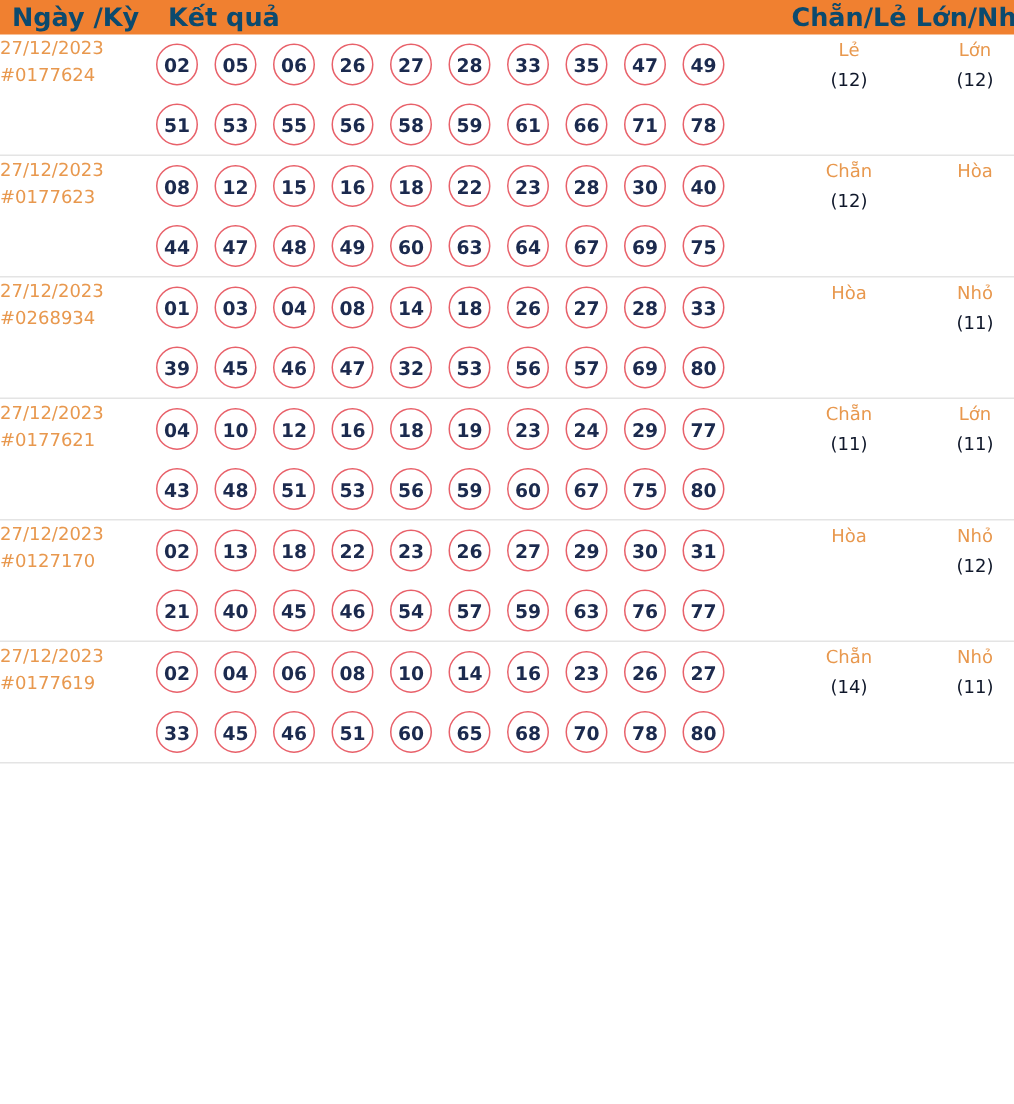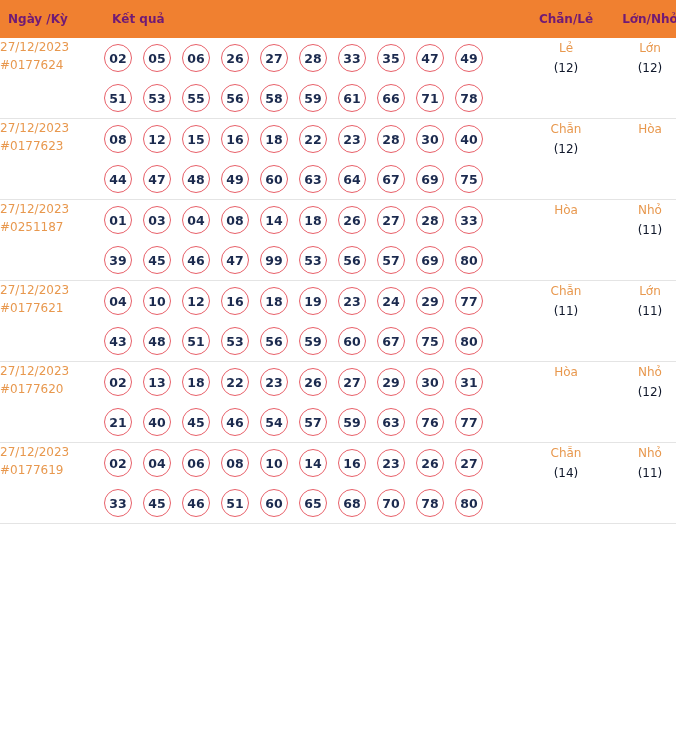--- a/index.html
+++ b/index.html
@@ -18,26 +18,26 @@
     width: 676px;
     border-collapse: collapse;
     table-layout: fixed;
   }
 
   
   .table-head {
     background: #f08030;
   }
   .table-head th {
-    color: #701a75;
-    font-size: 12px;
+    color: #0c4a6e;
+    font-size: 17px;
     font-weight: bold;
     text-align: left;
     padding: 0;
-    height: 38px;
+    height: 23px;
     vertical-align: middle;
     white-space: nowrap;
   }
   th.col-date   { width: 96px;  padding-left: 8px; }
   th.col-result { width: 412px; padding-left: 8px; }
   th.col-parity { width: 84px;  text-align: center; }
   th.col-size   { width: 84px;  text-align: center; }
 
   
   .result-row {
@@ -194,41 +194,41 @@
           <span class="tag-label">Chẵn</span>
           <span class="tag-count">(12)</span>
         </td>
         <td class="cell-size">
           <span class="tag-label">Hòa</span>
         </td>
       </tr>
       <tr class="result-row">
         <td class="cell-date">
           <span class="date-line">27/12/2023</span>
-          <span class="draw-line">#0251187</span>
+          <span class="draw-line">#0268934</span>
         </td>
         <td class="cell-result">
           <div class="ball-line">
             <span class="ball">01</span>
             <span class="ball">03</span>
             <span class="ball">04</span>
             <span class="ball">08</span>
             <span class="ball">14</span>
             <span class="ball">18</span>
             <span class="ball">26</span>
             <span class="ball">27</span>
             <span class="ball">28</span>
             <span class="ball">33</span>
           </div>
           <div class="ball-line">
             <span class="ball">39</span>
             <span class="ball">45</span>
             <span class="ball">46</span>
             <span class="ball">47</span>
-            <span class="ball">99</span>
+            <span class="ball">32</span>
             <span class="ball">53</span>
             <span class="ball">56</span>
             <span class="ball">57</span>
             <span class="ball">69</span>
             <span class="ball">80</span>
           </div>
         </td>
         <td class="cell-parity">
           <span class="tag-label">Hòa</span>
         </td>
@@ -273,21 +273,21 @@
           <span class="tag-count">(11)</span>
         </td>
         <td class="cell-size">
           <span class="tag-label">Lớn</span>
           <span class="tag-count">(11)</span>
         </td>
       </tr>
       <tr class="result-row">
         <td class="cell-date">
           <span class="date-line">27/12/2023</span>
-          <span class="draw-line">#0177620</span>
+          <span class="draw-line">#0127170</span>
         </td>
         <td class="cell-result">
           <div class="ball-line">
             <span class="ball">02</span>
             <span class="ball">13</span>
             <span class="ball">18</span>
             <span class="ball">22</span>
             <span class="ball">23</span>
             <span class="ball">26</span>
             <span class="ball">27</span>

